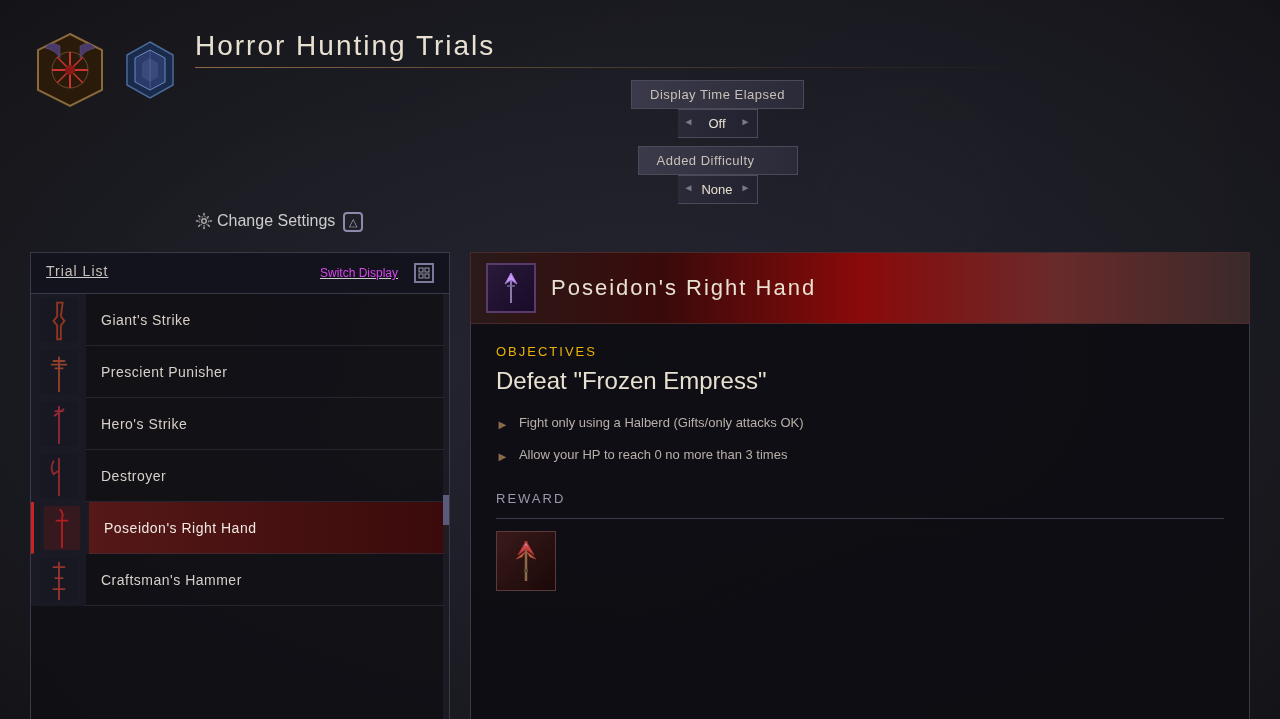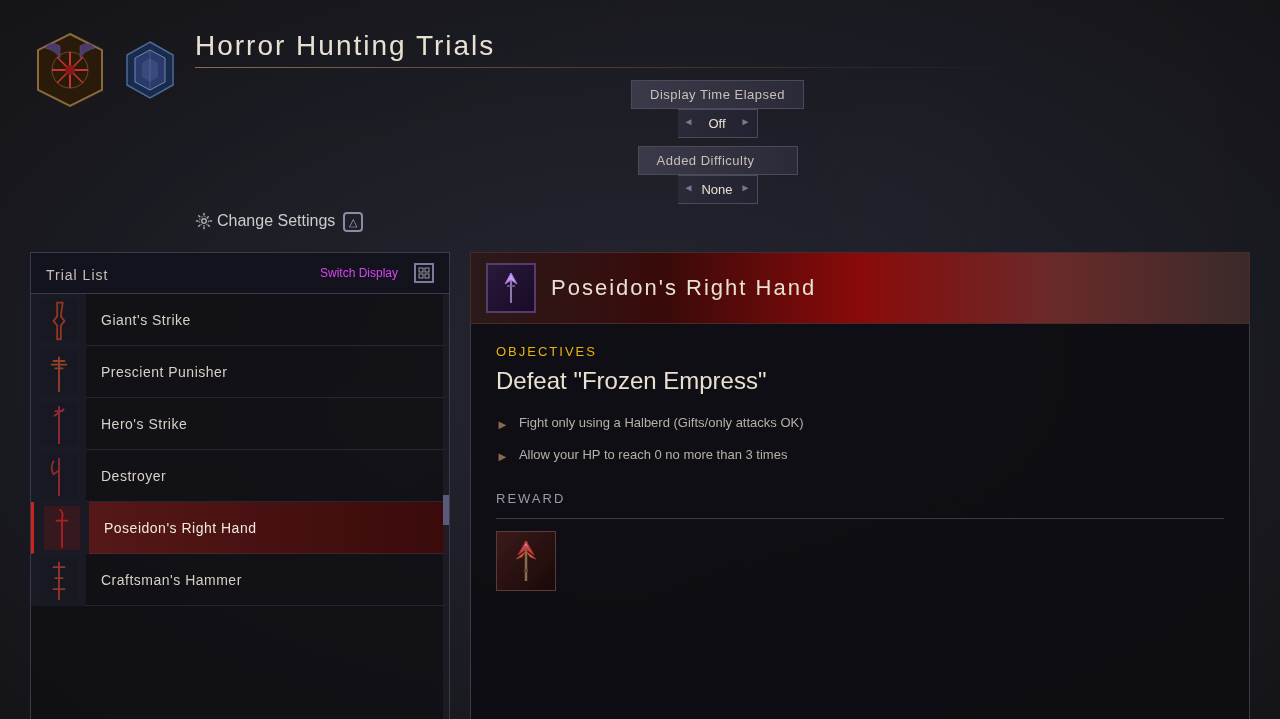--- a/index.html
+++ b/index.html
@@ -143,24 +143,25 @@
       width: 420px;
       background: rgba(15, 15, 20, 0.85);
       border: 1px solid #3a3a4a;
       flex-shrink: 0;
       display: flex;
       flex-direction: column;
     }
     .trial-panel-header {
       display: flex;
       justify-content: space-between;
-      align-items: flex-end;
+      align-items: flex-start;
       padding: 10px 15px;
       border-bottom: 1px solid #3a3a4a;
       background: rgba(20, 20, 30, 0.9);
+      text-decoration: underline;
     }
     .trial-list-title {
       font-size: 14px;
       color: #c8c0b8;
       letter-spacing: 1px;
     }
     .switch-display {
       display: flex;
       align-items: center;
       gap: 16px;

